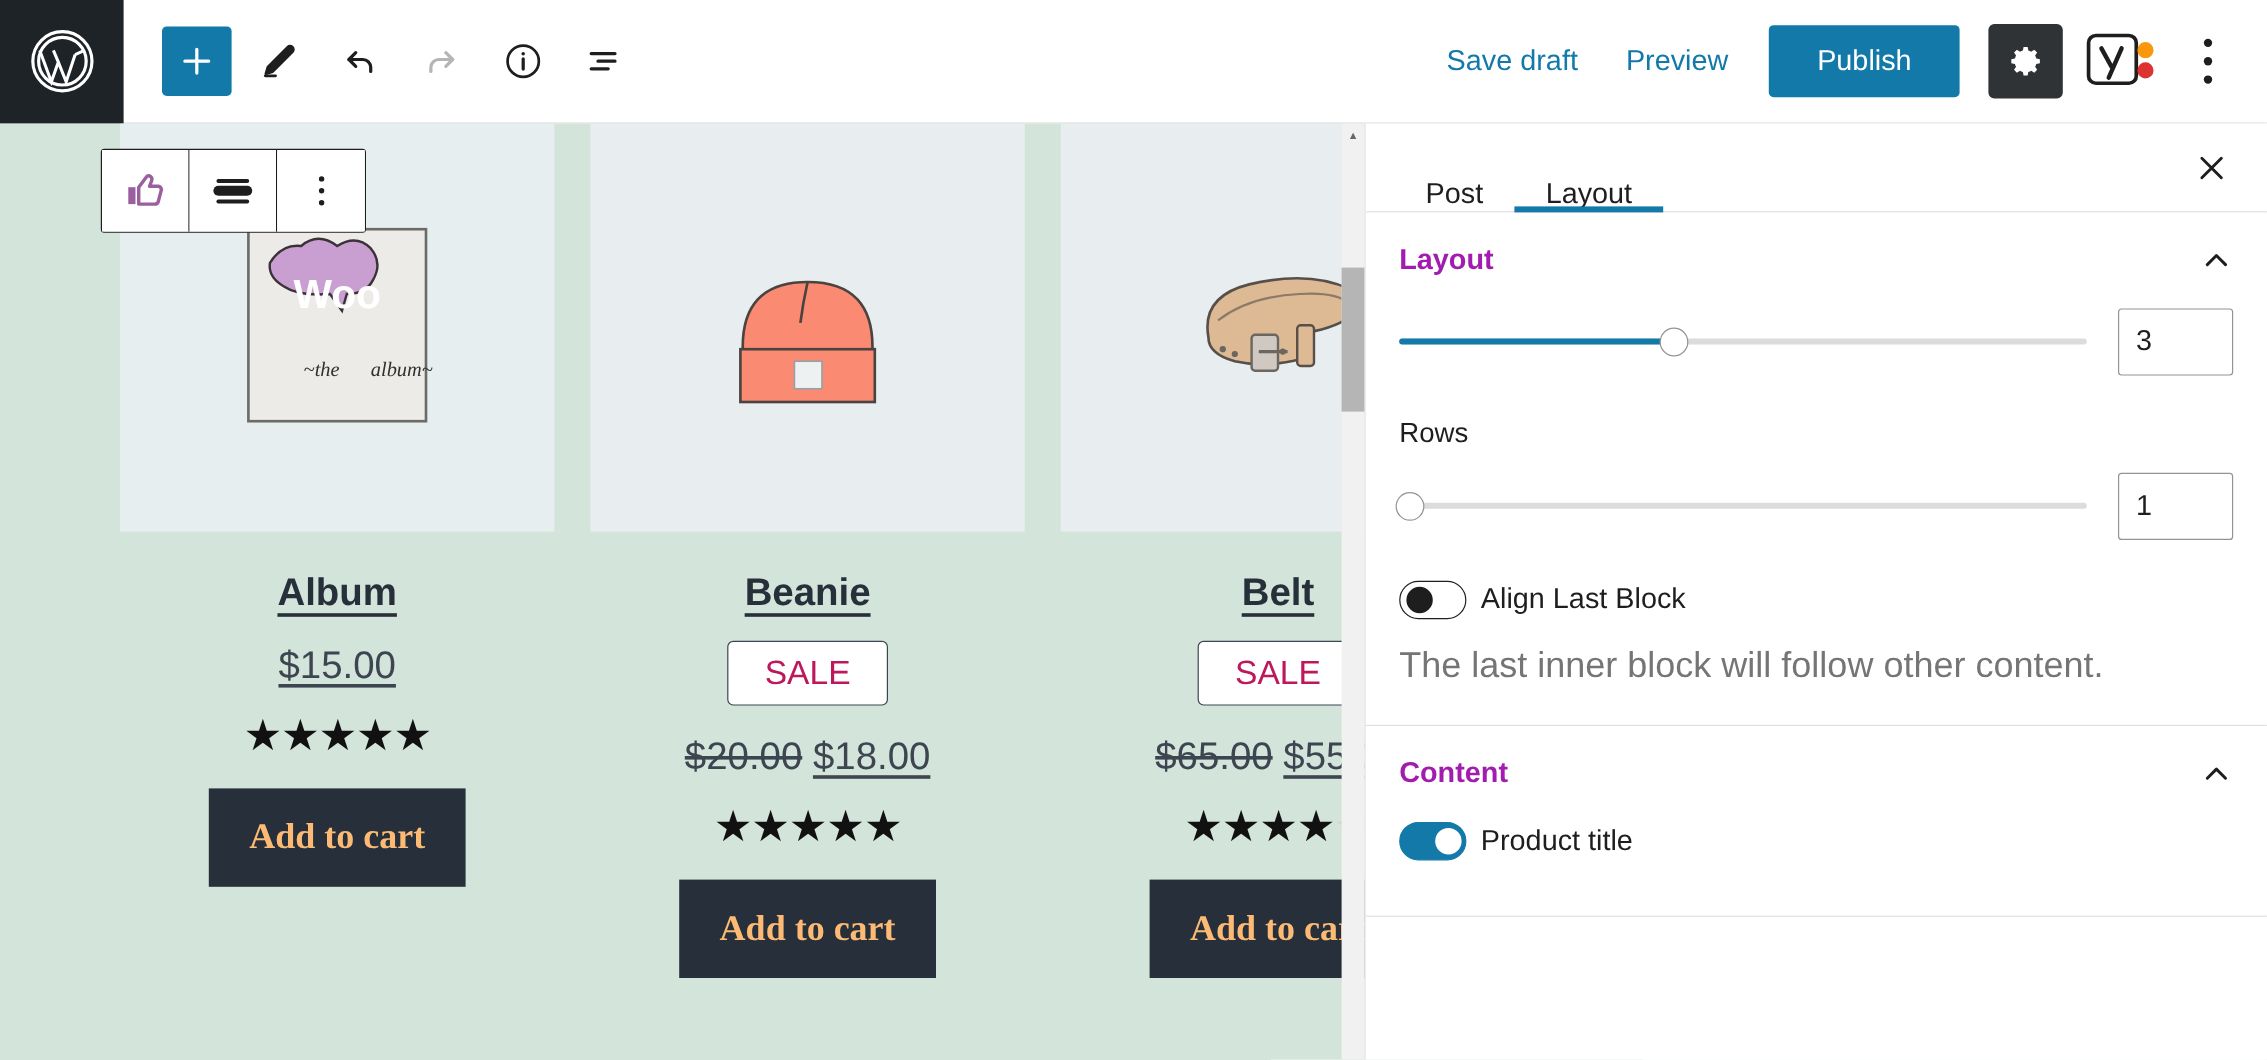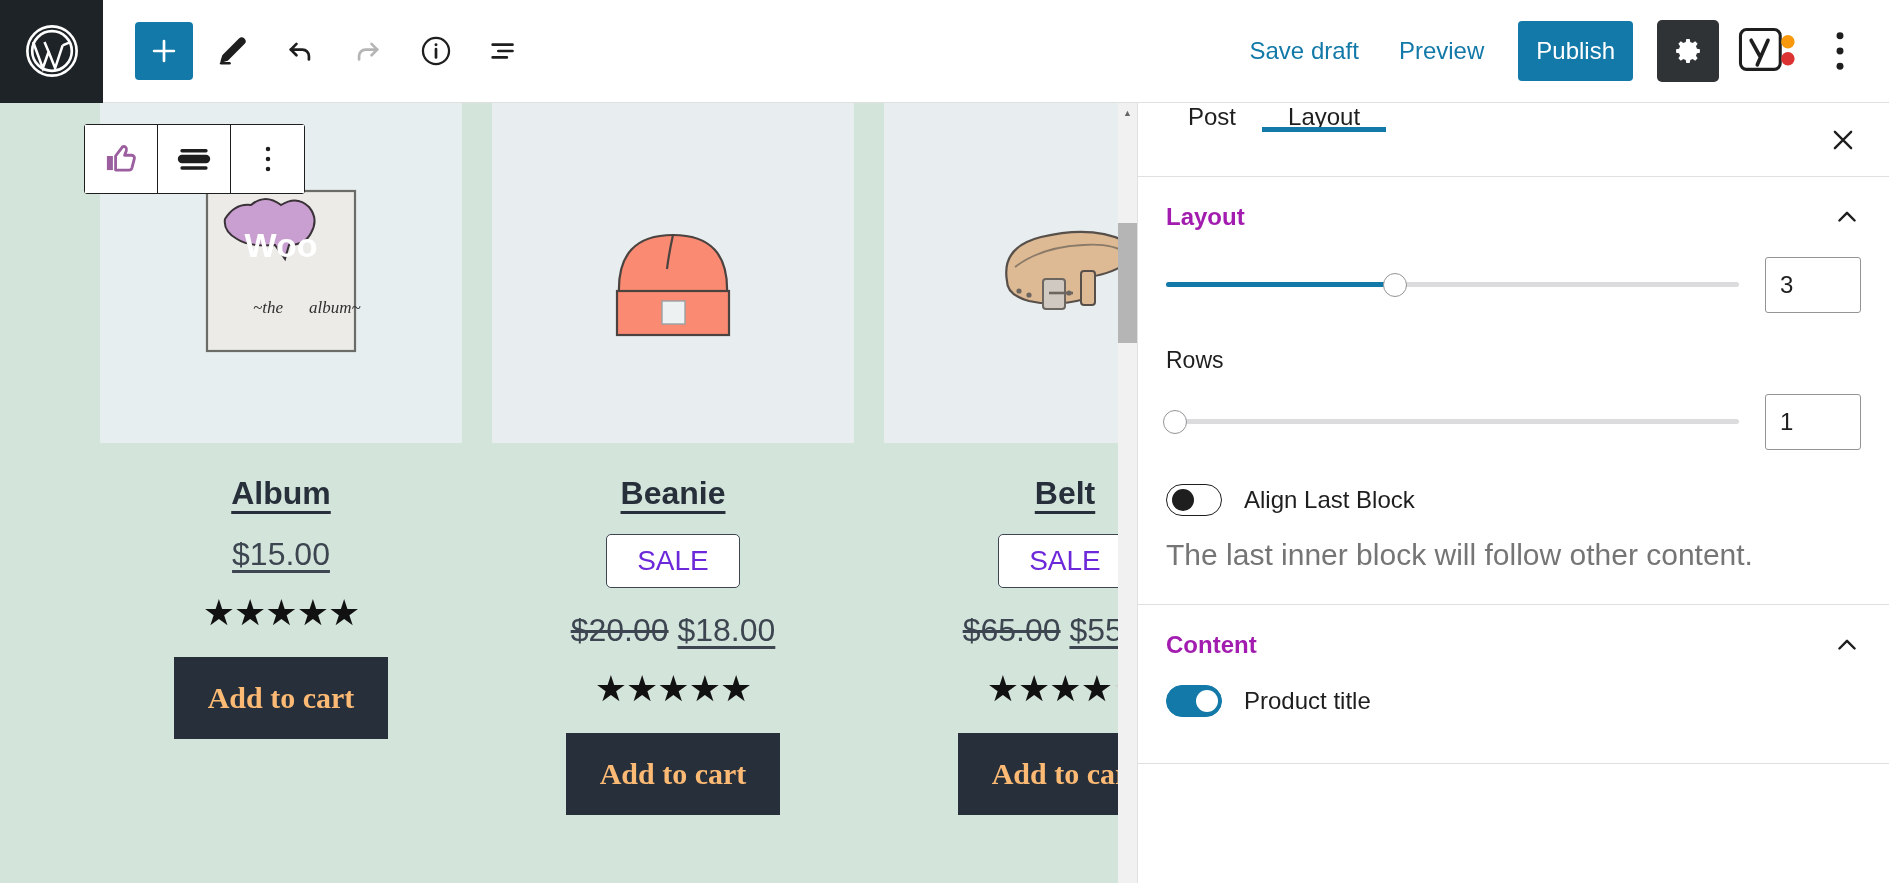--- a/index.html
+++ b/index.html
@@ -49,21 +49,21 @@
     display: flex; align-items: center; gap: 0; padding-right: 22px;
   }
   .link-btn {
     font-size: 24px; color: #1279a8; background: none; border: none;
     padding: 12px 20px; cursor: pointer;
     font-family: "Liberation Sans", sans-serif;
   }
   .publish-btn {
     font-size: 24px; color: #fff; background: #1279a8;
     border: none; border-radius: 4px;
-    padding: 16px 18px; cursor: pointer; margin-left: 14px;
+    padding: 16px 40px; cursor: pointer; margin-left: 14px;
     font-family: "Liberation Sans", sans-serif;
     text-align: right;
   }
   .gear-btn {
     width: 62px; height: 62px; background: #2f3336;
     border-radius: 5px; margin-left: 24px;
     display: flex; align-items: center; justify-content: center;
     cursor: pointer; border: none;
   }
   .gear-btn svg { width: 34px; height: 34px; }
@@ -97,21 +97,21 @@
   }
   .p-img.first { background: #e7eef0; }
   .p-title {
     text-align: center; font-size: 32px; font-weight: bold;
     color: #27303a; margin-top: 32px; text-decoration: underline;
     text-underline-offset: 7px; text-decoration-thickness: 3px;
   }
   .p-sale {
     display: block; margin: 22px auto 0;
     background: #fff; border: 1px solid #3d4650;
-    border-radius: 5px; font-size: 28px; color: #6d28d9;
+    border-radius: 5px; font-size: 28px; color: #be185d;
     padding: 10px 30px; width: fit-content;
     font-family: "Liberation Sans", sans-serif;
     cursor: pointer;
   }
   .p-price {
     text-align: center; font-size: 32px; color: #3d4650;
     margin-top: 24px;
   }
   .p-price .old { text-decoration: line-through; color: #3d4650; }
   .p-price .new { text-decoration: underline; text-underline-offset: 5px; }
@@ -163,21 +163,21 @@
     cursor: pointer;
   }
 
   
   .sidebar {
     position: absolute; top: 103px; left: 1137px;
     width: 752px; height: 780px; background: #fff;
     border-left: 1px solid #e0e0e0;
   }
   .sb-tabs {
-    height: 74px; display: flex; align-items: flex-start;
+    height: 74px; display: flex; align-items: flex-end;
     border-bottom: 1px solid #e0e0e0; position: relative;
   }
   .sb-tab {
     padding: 0 26px; display: flex; align-items: center;
     font-size: 24px; color: #1e1e1e; cursor: pointer;
     background: none; border: none; position: relative;
     font-family: "Liberation Sans", sans-serif;
   }
   .sb-tab.first { margin-left: 24px; }
   .sb-tab.active::after {
@@ -223,21 +223,21 @@
     cursor: pointer; transform: translateX(-50%);
   }
   .num-input {
     width: 96px; height: 56px; border: 1px solid #949494;
     border-radius: 3px; font-size: 24px; color: #1e1e1e;
     padding: 0 14px; font-family: "Liberation Sans", sans-serif;
     background: #fff;
   }
 
   .toggle-row {
-    display: flex; align-items: center; gap: 22px; margin-bottom: 18px;
+    display: flex; align-items: center; gap: 12px; margin-bottom: 18px;
   }
   .toggle {
     width: 56px; height: 32px; border-radius: 16px;
     position: relative; cursor: pointer; flex: 0 0 56px;
     border: 1px solid #1e1e1e; background: #fff;
   }
   .toggle .knob {
     position: absolute; top: 4px; left: 5px;
     width: 22px; height: 22px; border-radius: 50%;
     background: #1e1e1e;

